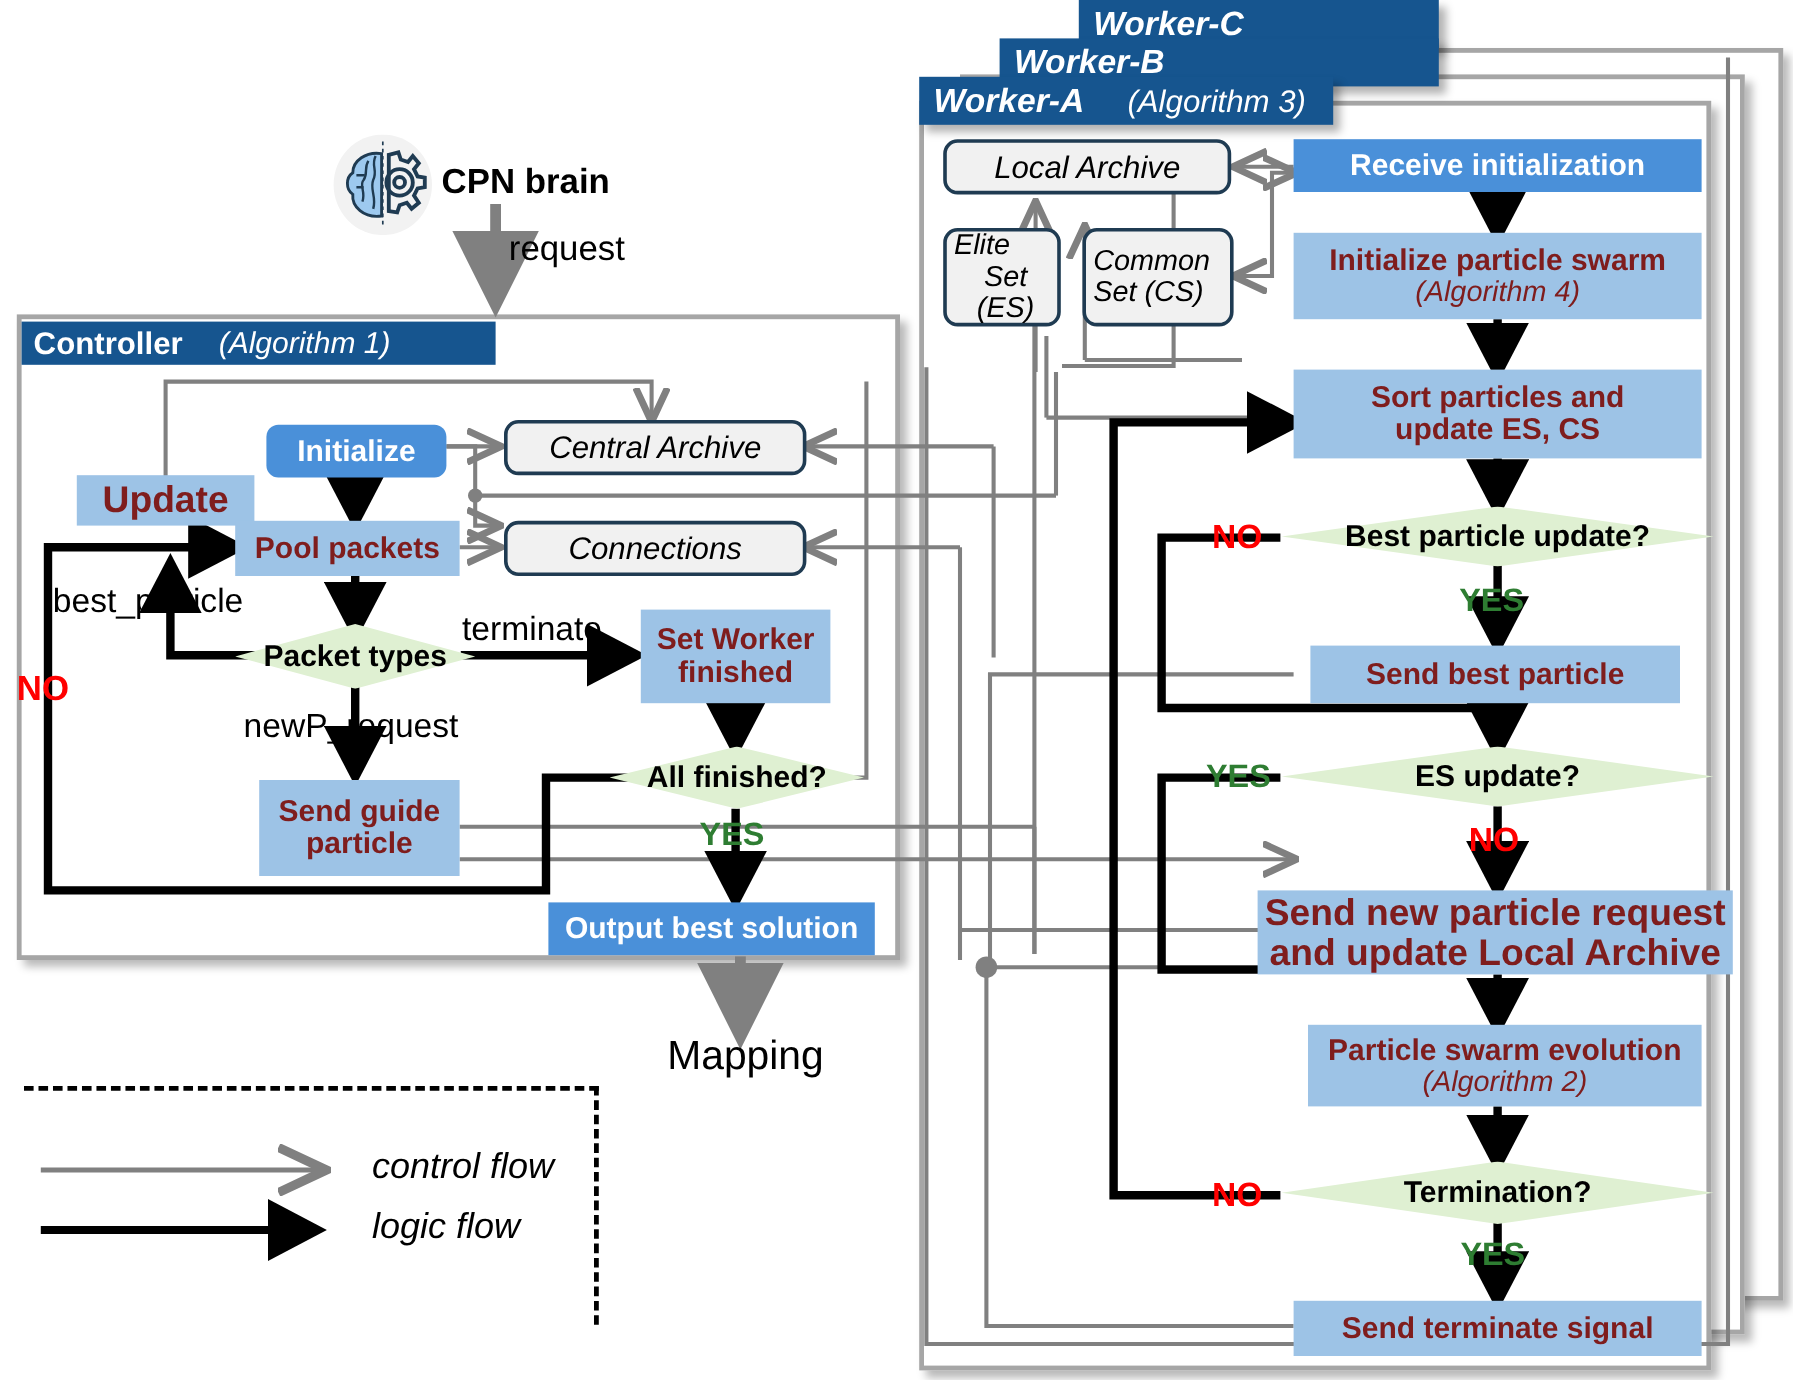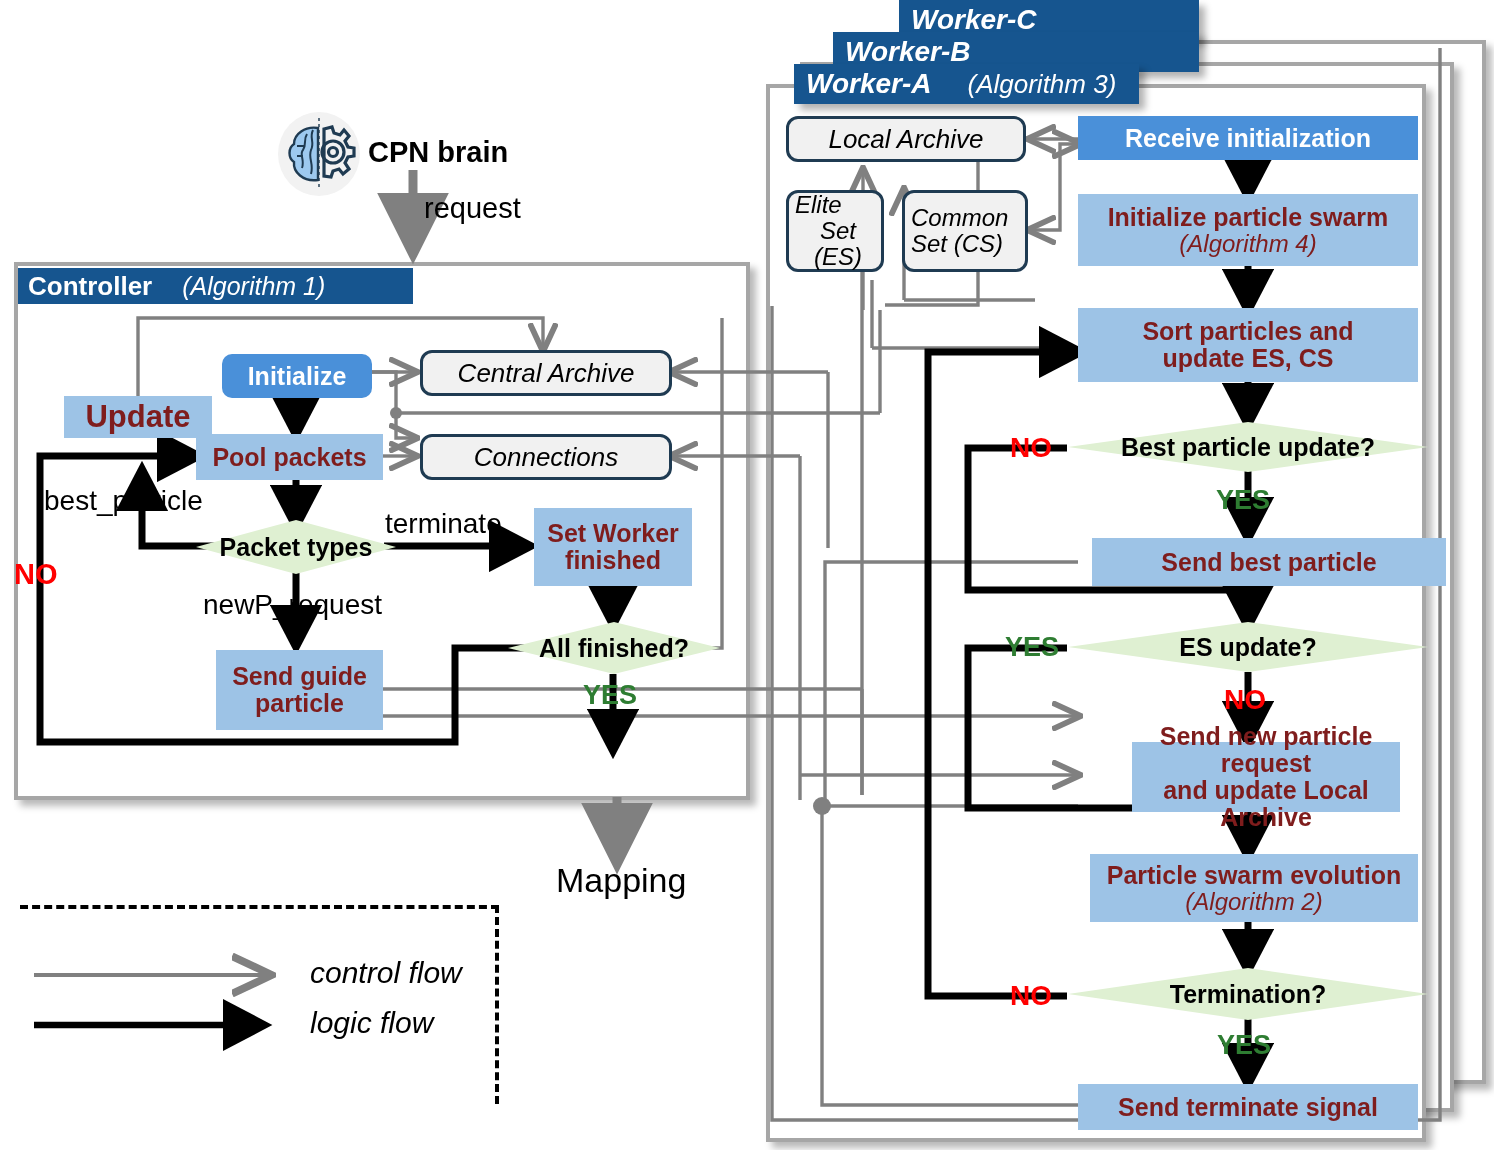--- a/index.html
+++ b/index.html
@@ -213,38 +213,41 @@
     <div class="dec" style="position:absolute;left:0;top:0;width:212px;height:52px;display:flex;align-items:center;justify-content:center;font-size:25px;">
       <span class="lbl">All finished?</span>
     </div>
   </div>
 
   <div class="node proc" style="left:216px;top:650px;width:167px;height:80px;font-size:25px;">
     <span>Send guide</span>
     <span>particle</span>
   </div>
 
+  <div class="node proc-dark" style="left:457px;top:752px;width:272px;height:44px;font-size:25px;">
+    <span>Output best solution</span>
+  </div>
 
   <div class="plain" style="left:44px;top:485px;font-size:28px;">best_particle</div>
   <div class="plain" style="left:385px;top:508px;font-size:28px;">terminate</div>
   <div class="plain" style="left:203px;top:589px;font-size:28px;">newP_request</div>
   <div class="red" style="position:absolute;left:14px;top:558px;font-size:29px;">NO</div>
   <div class="grn" style="position:absolute;left:583px;top:680px;font-size:27px;">YES</div>
   <div class="plain" style="left:556px;top:861px;font-size:34px;">Mapping</div>
 
   <div class="hdr" style="left:899px;top:0px;width:300px;height:40px;padding-left:12px;font-size:28px;
               box-shadow:6px 6px 7px rgba(0,0,0,0.3);">
     <span class="ital">Worker-C</span>
   </div>
   <div class="hdr" style="left:833px;top:32px;width:366px;height:40px;padding-left:12px;font-size:28px;
               box-shadow:6px 6px 7px rgba(0,0,0,0.3);">
     <span class="ital">Worker-B</span>
   </div>
   <div class="hdr" style="left:766px;top:64px;width:345px;height:40px;padding-left:12px;font-size:28px;
-              box-shadow:6px 6px 7px rgba(0,0,0,0.3);margin-left:28px;">
+              box-shadow:6px 6px 7px rgba(0,0,0,0.3);">
     <span class="ital">Worker-A</span>
     <span class="sub" style="margin-left:36px;font-size:26px;font-weight:normal;">(Algorithm 3)</span>
   </div>
 
   <div class="node store" style="left:786px;top:116px;width:240px;height:46px;font-size:26px;">
     <span>Local Archive</span>
   </div>
 
   <div class="node store" style="left:902px;top:190px;width:126px;height:82px;font-size:24px;align-items:flex-start;padding-left:6px;">
     <span>Common</span>
@@ -272,34 +275,34 @@
 
   <div style="position:absolute;left:1068px;top:422px;width:360px;height:50px;">
     <svg width="360" height="50" style="position:absolute;left:0;top:0;">
       <polygon points="0,25 180,0 360,25 180,50" fill="#dff0d2"></polygon>
     </svg>
     <div class="dec" style="position:absolute;left:0;top:0;width:360px;height:50px;display:flex;align-items:center;justify-content:center;font-size:25px;">
       <span class="lbl">Best particle update?</span>
     </div>
   </div>
 
-  <div class="node proc" style="left:1092px;top:538px;width:354px;height:48px;font-size:25px;">
+  <div class="node proc" style="left:1092px;top:538px;width:308px;height:48px;font-size:25px;">
     <span>Send best particle</span>
   </div>
 
   <div style="position:absolute;left:1068px;top:622px;width:360px;height:50px;">
     <svg width="360" height="50" style="position:absolute;left:0;top:0;">
       <polygon points="0,25 180,0 360,25 180,50" fill="#dff0d2"></polygon>
     </svg>
     <div class="dec" style="position:absolute;left:0;top:0;width:360px;height:50px;display:flex;align-items:center;justify-content:center;font-size:25px;">
       <span class="lbl">ES update?</span>
     </div>
   </div>
 
-  <div class="node proc" style="left:1132px;top:742px;width:268px;height:70px;font-size:25px;">
+  <div class="node proc" style="left:1048px;top:742px;width:396px;height:70px;font-size:31px;">
     <span>Send new particle request</span>
     <span>and update Local Archive</span>
   </div>
 
   <div class="node proc" style="left:1090px;top:854px;width:328px;height:68px;font-size:25px;">
     <span>Particle swarm evolution</span>
     <span class="sub" style="font-size:24px;">(Algorithm 2)</span>
   </div>
 
   <div style="position:absolute;left:1068px;top:968px;width:360px;height:52px;">

